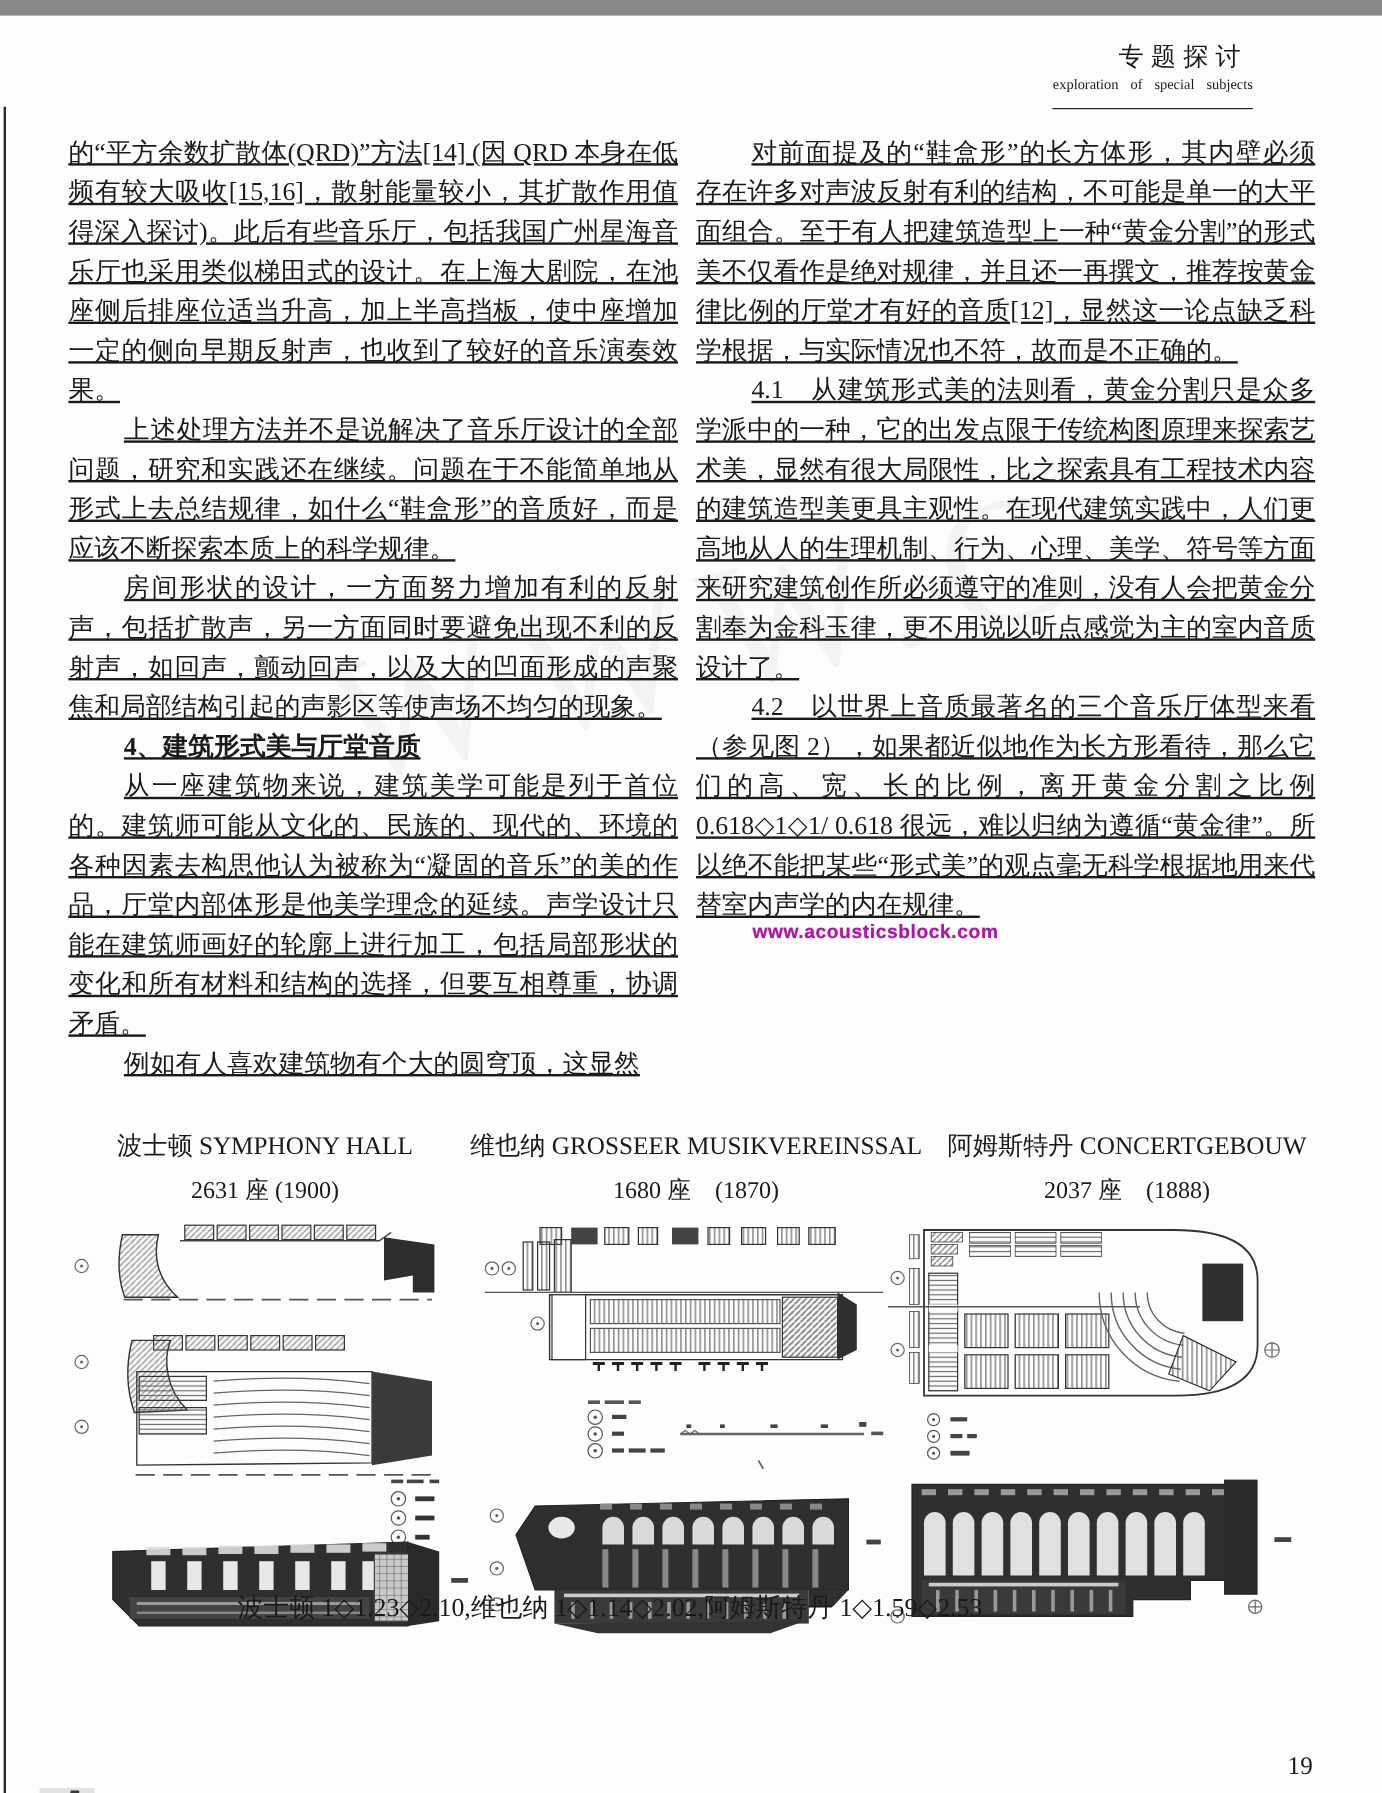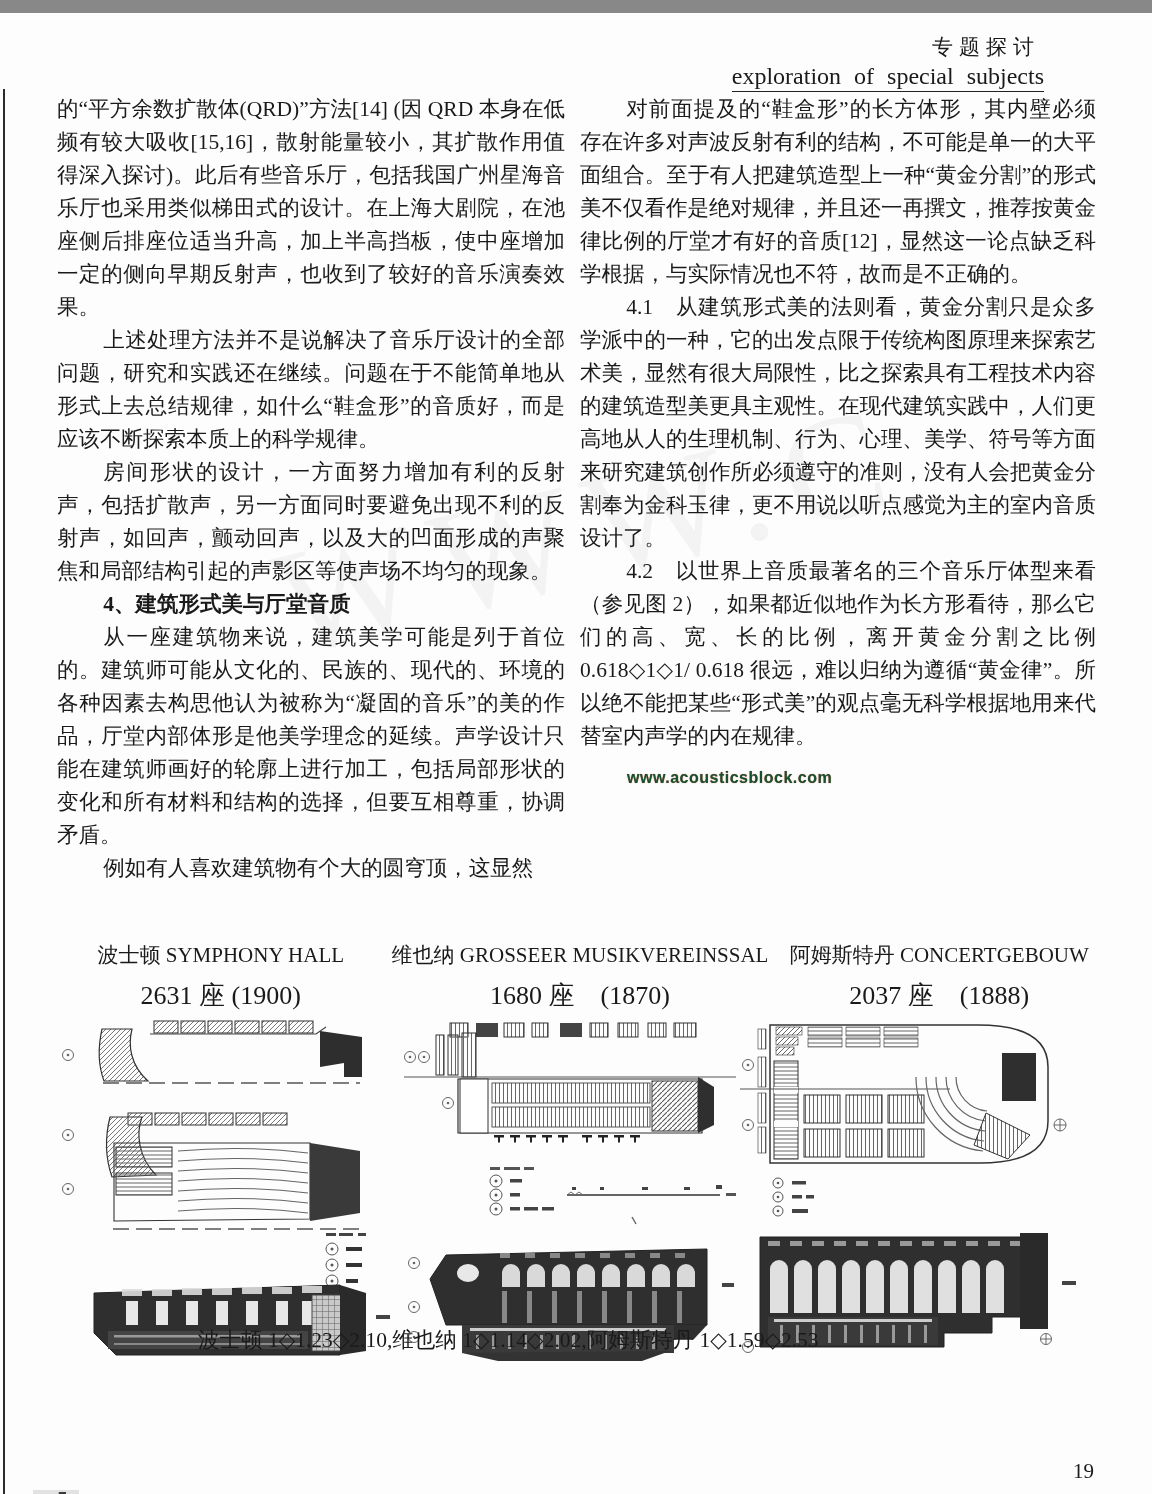--- a/index.html
+++ b/index.html
@@ -1,37 +1,37 @@
 <!DOCTYPE html>
 <html><head>
 <meta charset="utf-8">
 <style>
   html,body{margin:0;padding:0;background:#888;}
   .page{position:relative;width:1152px;height:1494px;margin:13px auto;background:#fdfdfd;
         overflow:hidden;font-family:"Liberation Serif","DejaVu Serif",serif;color:#1a1a1a;}
   .edge-line{position:absolute;left:3px;top:76px;width:2px;height:1418px;background:#2b2b2b;}
   .hdr-cn{position:absolute;right:112px;top:20px;font-size:21px;letter-spacing:6px;}
-  .hdr-en{position:absolute;right:108px;top:50px;font-size:24px;word-spacing:7px;
-          border-bottom:1.6px solid #222;padding-bottom:1px;}
-  .col{position:absolute;top:80px;}
+  .hdr-en{position:absolute;right:108px;top:50px;font-size:12px;word-spacing:7px;
+          border-bottom:1.6px solid #222;padding-bottom:12px;}
+  .col{position:absolute;top:98px;text-decoration:underline;}
   .col p{margin:0;font-size:21.5px;line-height:33px;text-align:justify;}
   .col-left{left:57px;width:508px;}
   .col-right{left:580px;width:516px;}
   .ind{text-indent:2.15em;}
   .h4{font-weight:bold;}
   .ghost{position:absolute;left:270px;top:430px;font-size:150px;letter-spacing:18px;
          color:rgba(110,110,110,0.07);transform:rotate(-14deg);pointer-events:none;}
   .wm-red{position:absolute;font-family:"Liberation Sans","DejaVu Sans",sans-serif;
-          font-weight:bold;color:#14532d;text-shadow:0 0 1px rgba(204,17,17,.7);}
+          font-weight:bold;color:#a21caf;text-shadow:0 0 1px rgba(204,17,17,.7);}
   .wm-mid{left:627px;top:756px;font-size:16px;letter-spacing:.5px;}
   .wm-bot{left:620px;top:1483px;font-size:15px;letter-spacing:.5px;}
   .fig-head{position:absolute;top:928px;left:50px;width:1060px;display:flex;justify-content:center;}
   .fig-col{flex:1;text-align:center;}
   .fig-col .l1{font-size:21px;white-space:nowrap;}
-  .fig-col .l2{font-size:26px;margin-top:9px;}
+  .fig-col .l2{font-size:20px;margin-top:9px;}
   .drawing{position:absolute;top:1004px;}
   #d-boston{left:58px;}
   #d-vienna{left:402px;}
   #d-amsterdam{left:740px;}
   .cap1{position:absolute;left:128px;top:1352px;font-size:21.5px;}
   .cap1 .lbl{font-weight:bold;margin-right:14px;}
   .cap2{position:absolute;left:198px;top:1312px;font-size:21.5px;}
   .pagenum{position:absolute;right:58px;top:1446px;font-size:21px;font-family:Liberation Serif, serif;}
   .foot-icon{position:absolute;left:33px;top:1477px;width:46px;height:17px;background:#e2e2e2;}
   .foot-icon svg{display:block;}

